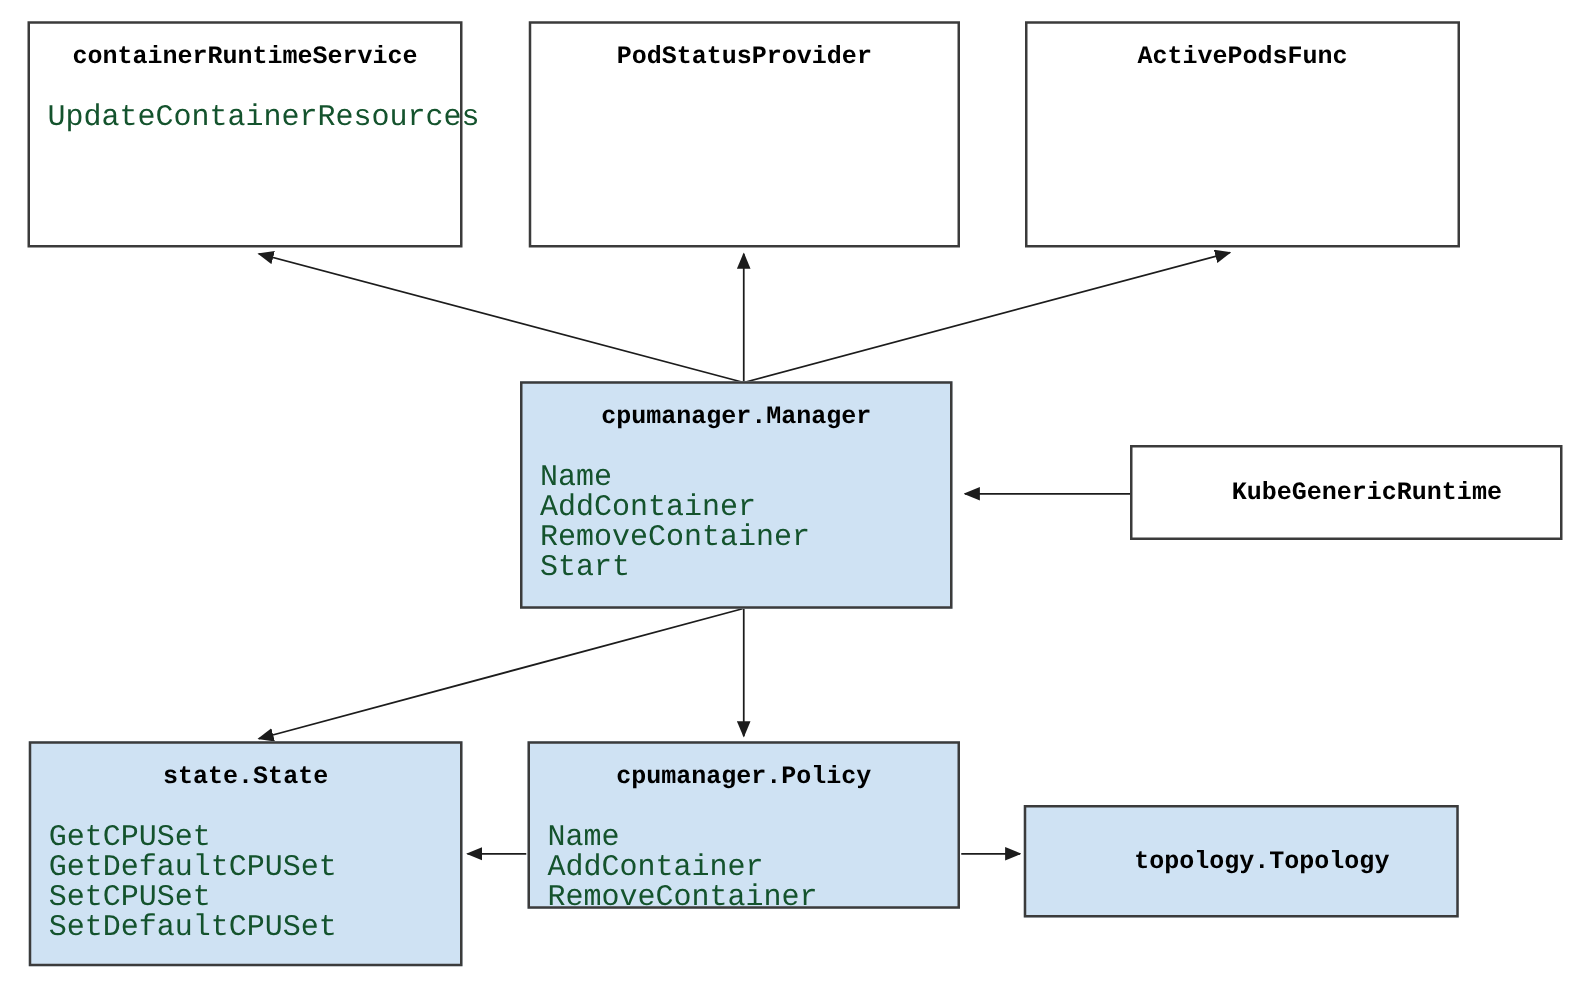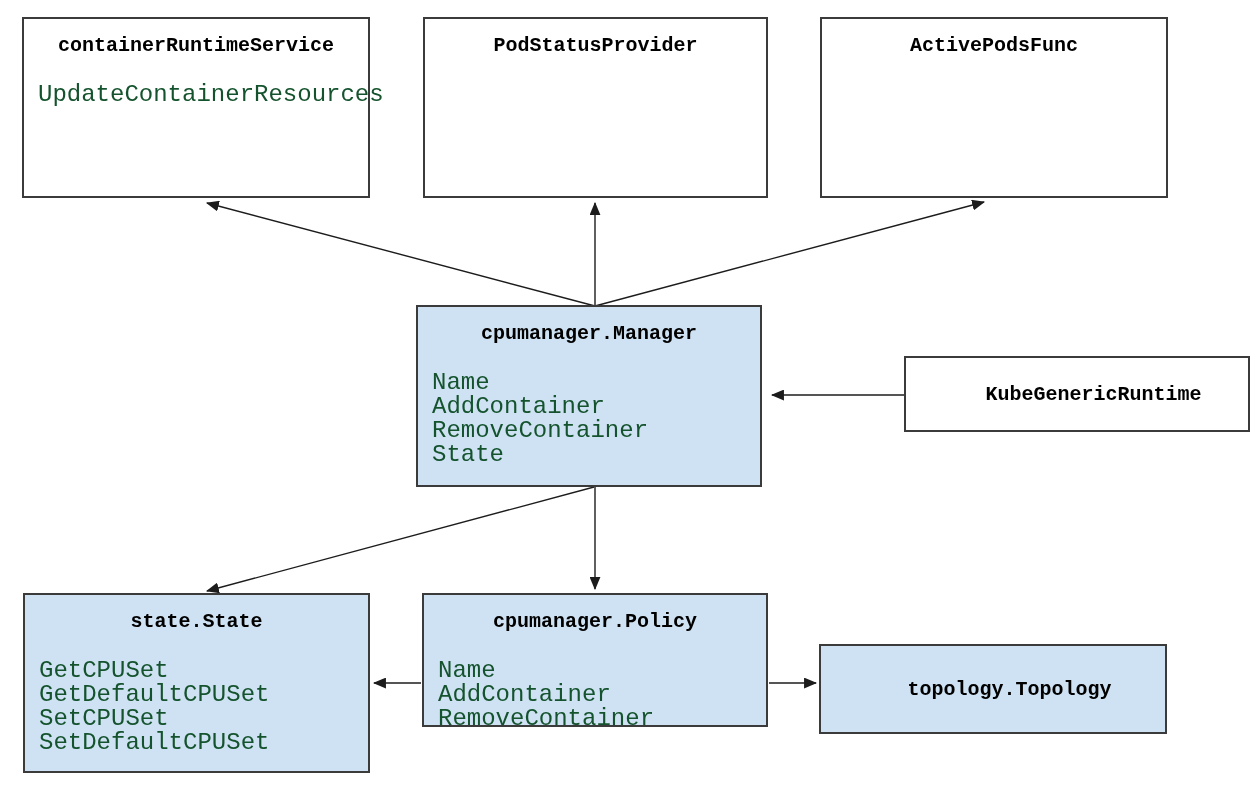--- a/index.html
+++ b/index.html
@@ -61,21 +61,21 @@
   <div class="node" style="left:820px;top:17px;width:348px;height:181px;">
     <div class="title">ActivePodsFunc</div>
   </div>
 
   <div class="node hl" style="left:416px;top:305px;width:346px;height:182px;">
     <div class="title">cpumanager.Manager</div>
     <div class="methods">
       <div>Name</div>
       <div>AddContainer</div>
       <div>RemoveContainer</div>
-      <div>State</div>
+      <div>Start</div>
     </div>
   </div>
 
   <div class="node center" style="left:904px;top:356px;width:346px;height:76px;">
     <div class="title">KubeGenericRuntime</div>
   </div>
 
   <div class="node hl" style="left:23px;top:593px;width:347px;height:180px;">
     <div class="title">state.State</div>
     <div class="methods">

